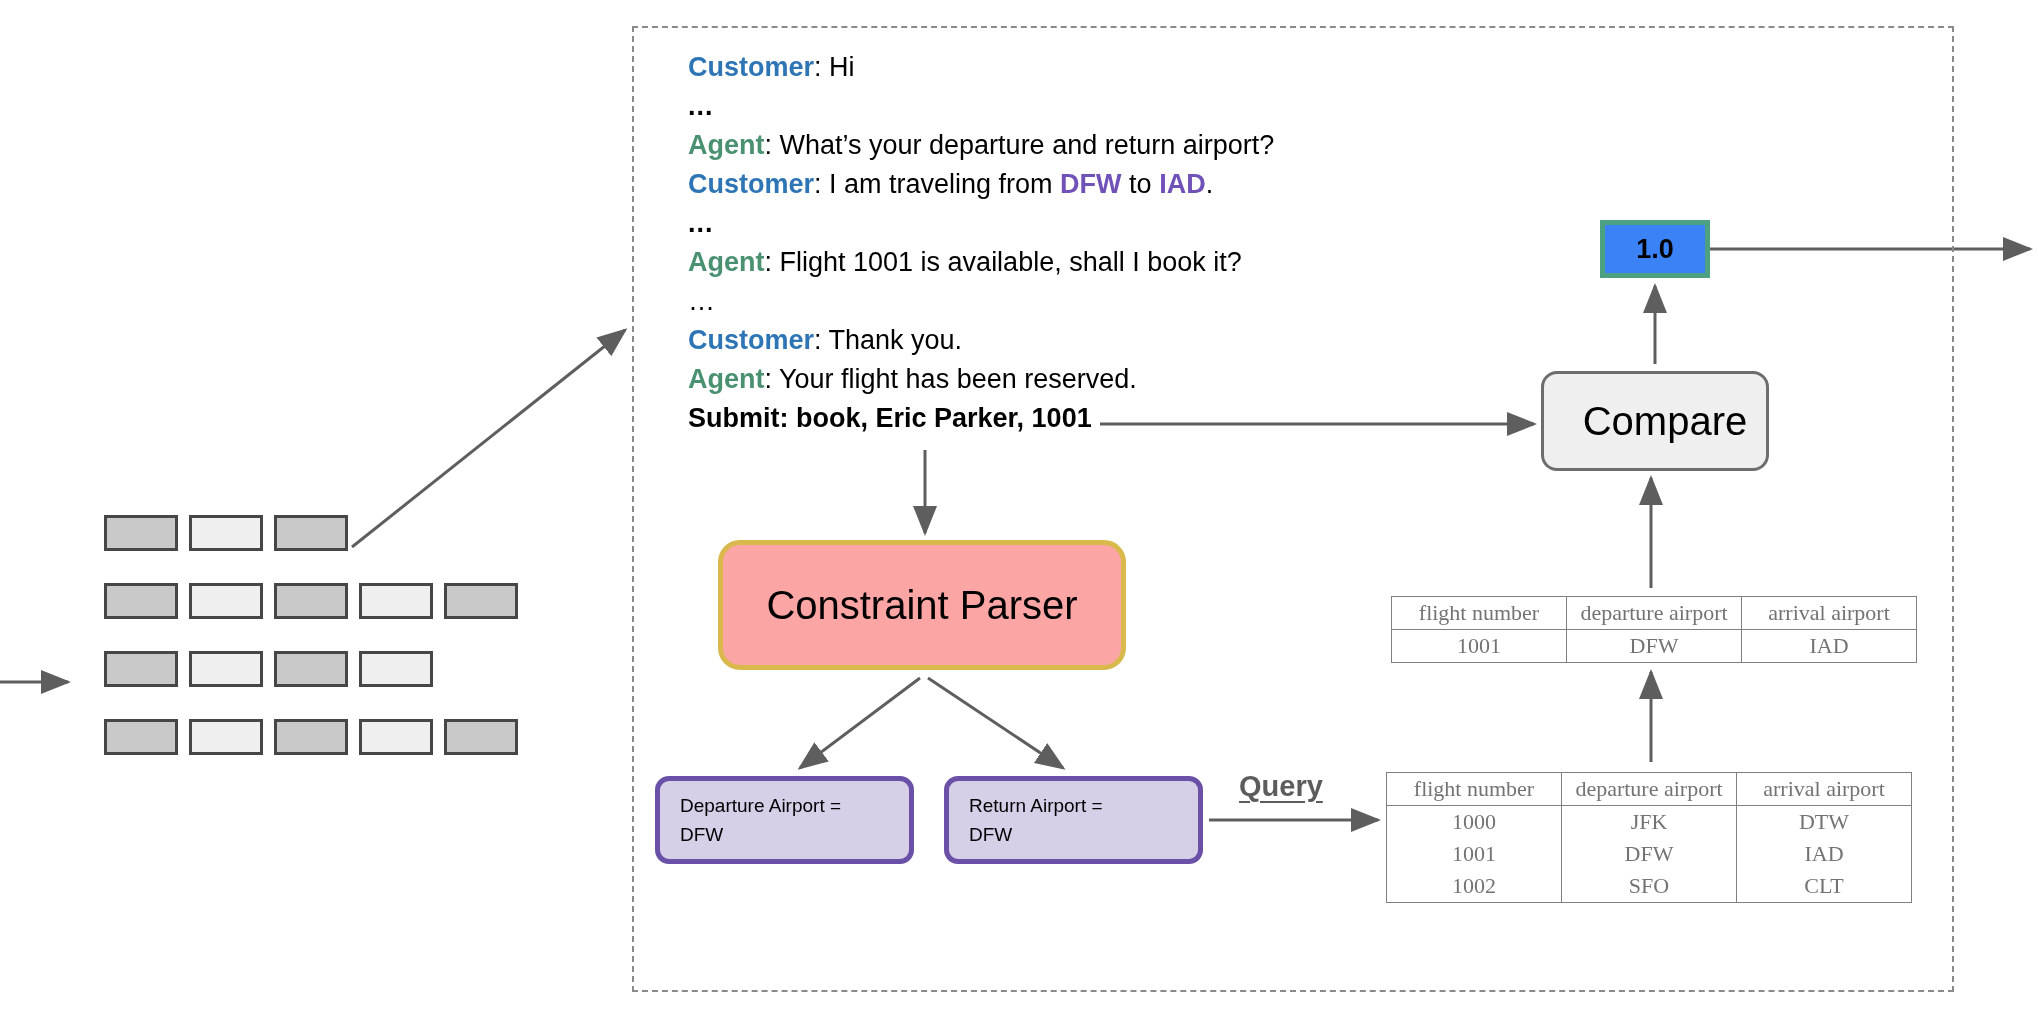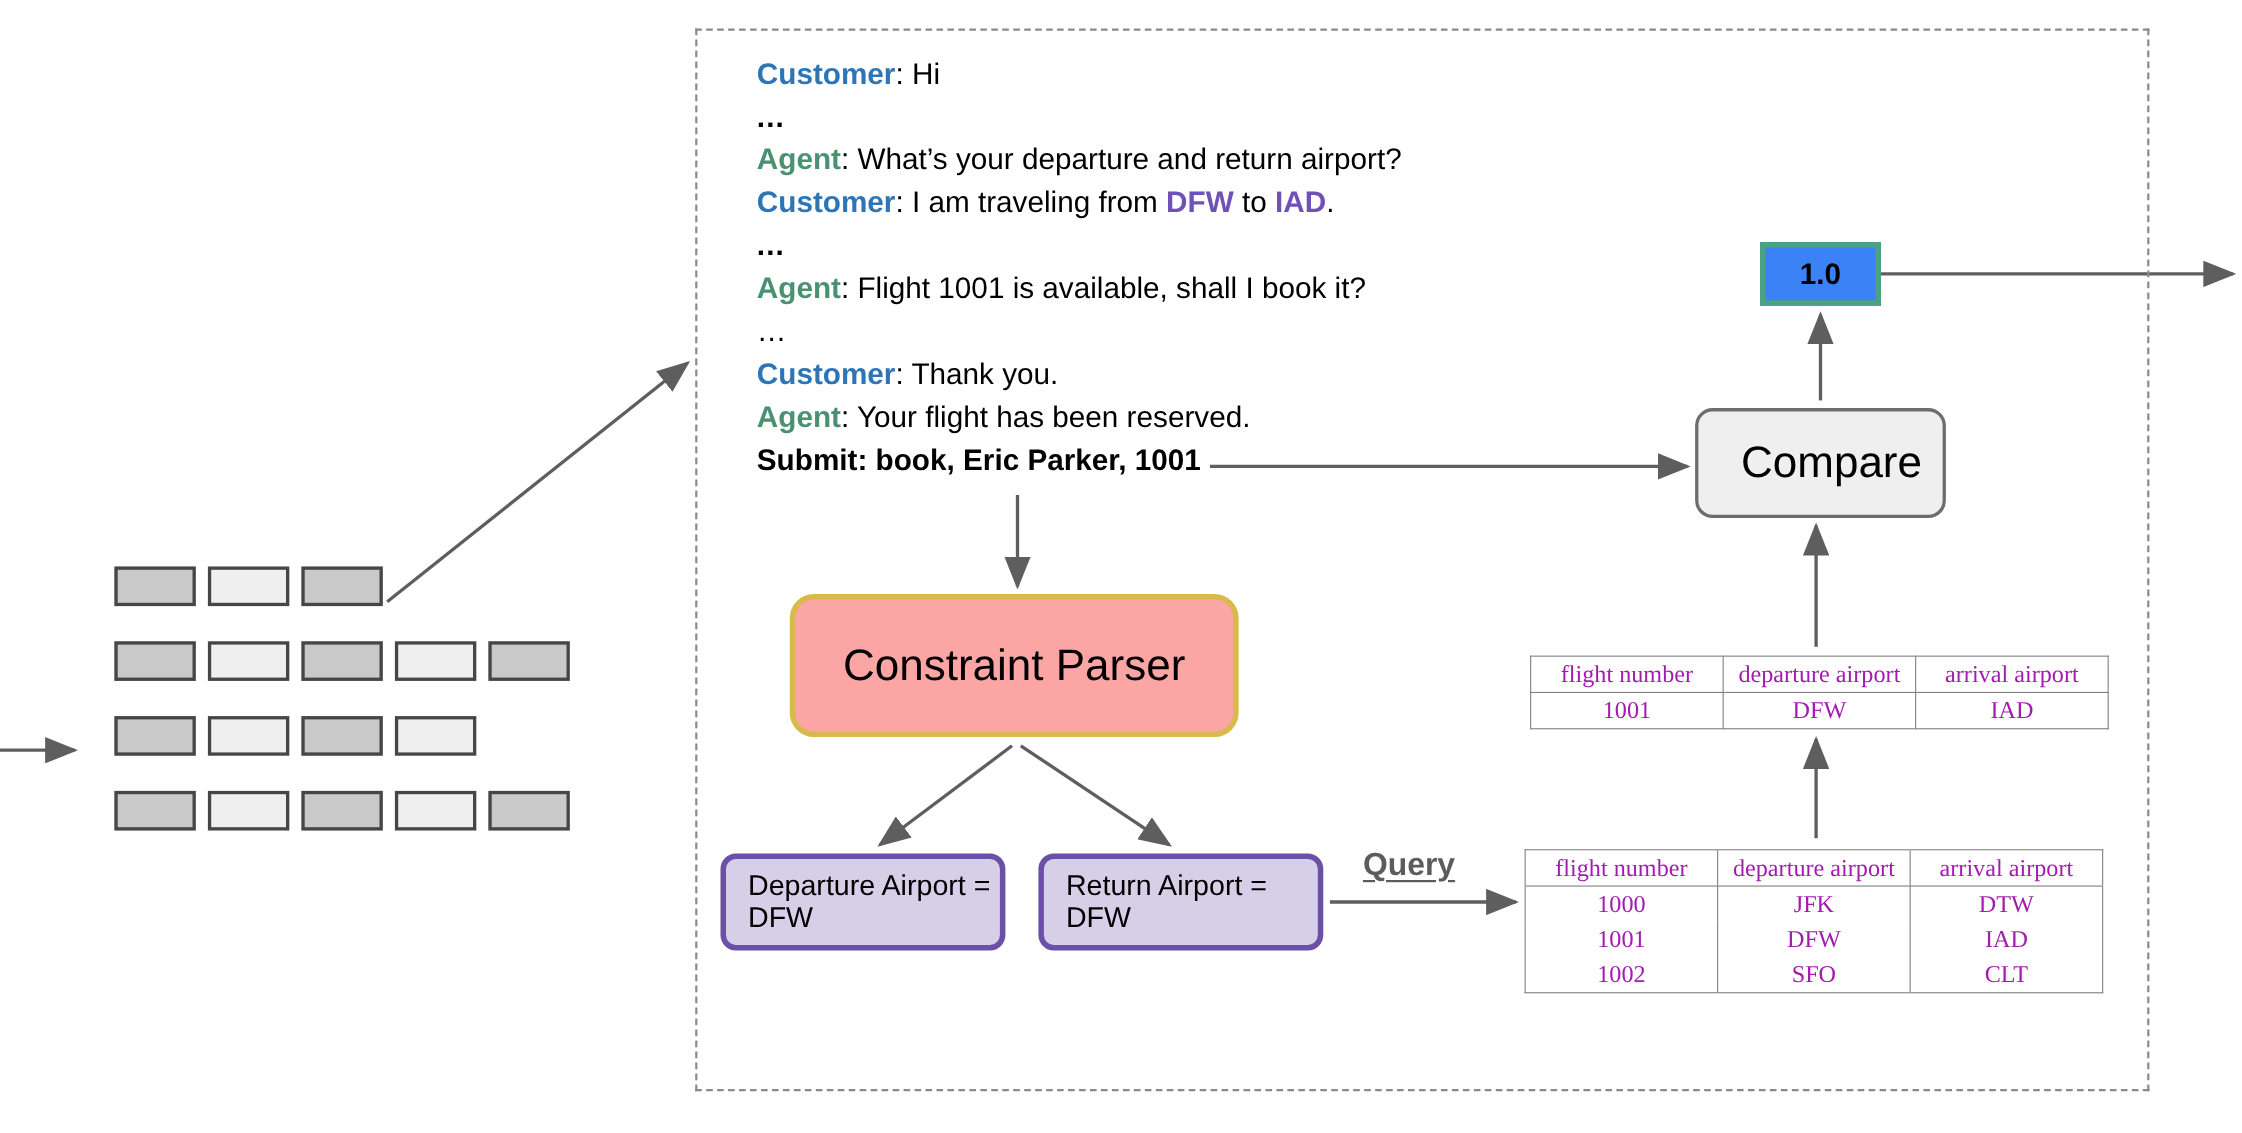--- a/index.html
+++ b/index.html
@@ -134,21 +134,21 @@
     top: 776px;
     width: 259px;
     height: 88px;
     background: #d6cfe8;
     border: 5px solid #6a51a7;
     border-radius: 14px;
     box-sizing: border-box;
     display: flex;
     align-items: center;
     padding-left: 20px;
-    font-size: 26px;
+    font-size: 19px;
     line-height: 29px;
     color: #000000;
   }
   .constraint-box.left  { left: 655px; }
   .constraint-box.right { left: 944px; }
 
   
   .query-label {
     position: absolute;
     left: 1239px;
@@ -158,21 +158,21 @@
     color: #5c5c5c;
     text-decoration: underline;
     text-underline-offset: 5px;
   }
 
   
   .db-table {
     position: absolute;
     border-collapse: collapse;
     font-family: "Liberation Serif", serif;
-    color: #a21caf;
+    color: #737373;
     background: #ffffff;
   }
   .db-table th, .db-table td {
     font-weight: normal;
     font-size: 22px;
     text-align: center;
     padding: 3px 12px;
     white-space: nowrap;
   }
   

